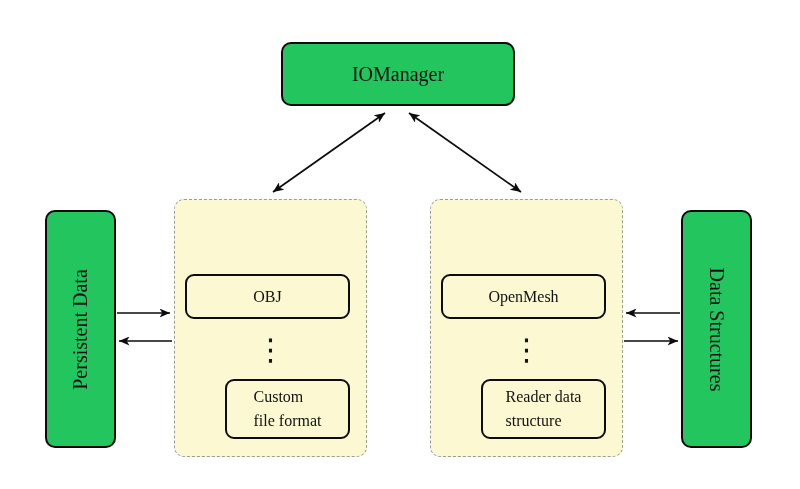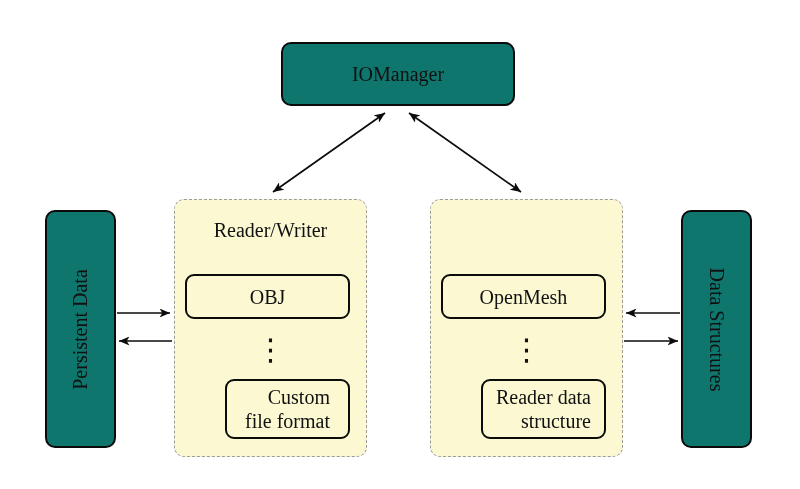--- a/index.html
+++ b/index.html
@@ -9,21 +9,21 @@
     background: #ffffff;
     font-family: "Liberation Serif", "DejaVu Serif", serif;
     color: #111111;
     overflow: hidden;
   }
   .connectors { position: absolute; left: 0; top: 0; width: 800px; height: 489px; }
   .connectors line { stroke: #0b0b0b; stroke-width: 1.7; }
 
   .node {
     position: absolute;
-    background: #0f766e;
+    background: #22c55e;
     border: 2.6px solid #0b0b0b;
     border-radius: 10px;
     display: flex; align-items: center; justify-content: center;
     box-sizing: border-box;
     font-size: 20px;
     font-family: Liberation Serif, serif;
   }
   .iomanager { left: 281px; top: 42px; width: 234px; height: 64px; }
   .side { width: 71px; height: 238px; top: 210px; }
   .side-left  { left: 45px; }
@@ -45,22 +45,22 @@
   .panel-title {
     position: absolute; left: 0; right: 0; top: 19px;
     text-align: center; font-size: 20px;
   }
   .inner-box {
     position: absolute; left: 10px; right: 16px;
     background: #fbf8d2;
     border: 2.6px solid #0b0b0b;
     border-radius: 9px;
     display: flex; align-items: center; justify-content: center;
-    text-align: right;
-    font-size: 20px; line-height: 24px;
+    text-align: left;
+    font-size: 16px; line-height: 24px;
     white-space: pre-line;
     box-sizing: border-box;
   }
   .inner-top    { top: 74px;  height: 45px; }
   .inner-bottom { top: 179px; height: 60px; margin-left: 40px; }
   .dots {
     position: absolute; left: 0; right: 0; top: 124px; height: 52px;
     display: flex; align-items: center; justify-content: center;
     font-size: 30px; line-height: 30px;
   }
@@ -90,21 +90,20 @@
 
   <div class="node side side-left">
     <span class="vlabel rot-ccw">Persistent Data</span>
   </div>
 
   <div class="node side side-right">
     <span class="vlabel rot-cw">Data Structures</span>
   </div>
 
   <div class="panel panel-left">
-    <div class="panel-title">Reader/Writer</div>
     <div class="inner-box inner-top">OBJ</div>
     <div class="dots">⋮</div>
     <div class="inner-box inner-bottom">Custom
 file format</div>
   </div>
 
   <div class="panel panel-right">
     <div class="inner-box inner-top">OpenMesh</div>
     <div class="dots">⋮</div>
     <div class="inner-box inner-bottom">Reader data

